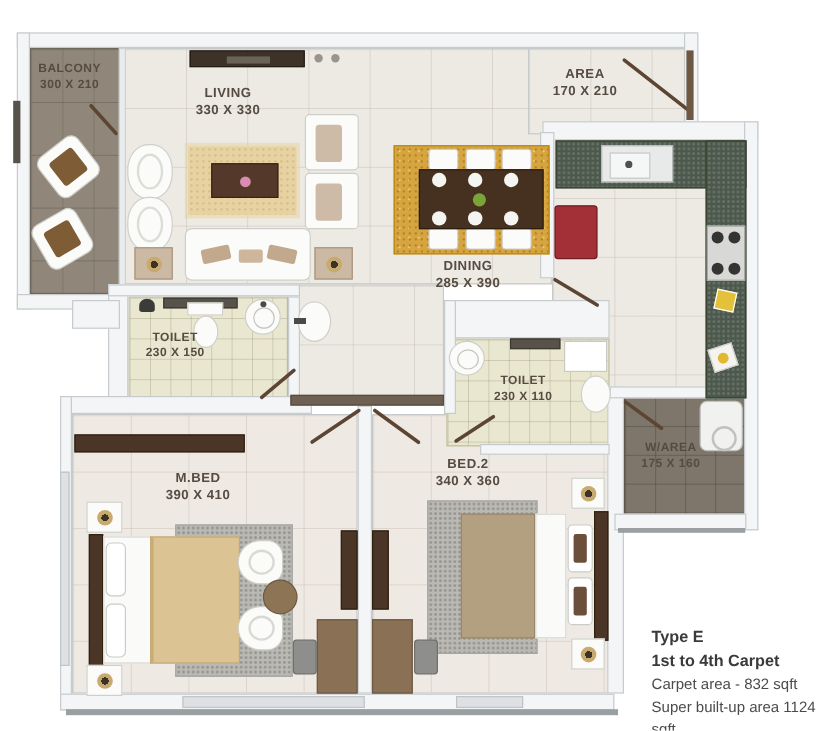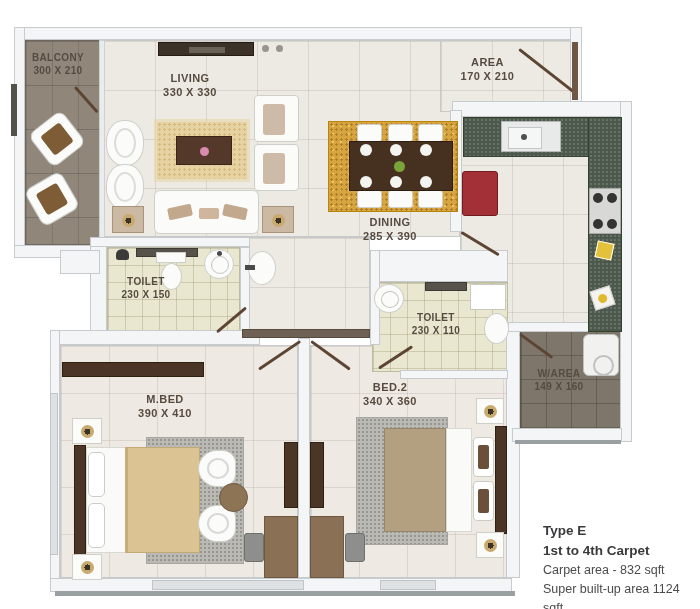--- a/index.html
+++ b/index.html
@@ -288,21 +288,21 @@
   <div class="rlabel" style="left:125px;top:393px;width:80px">
     <span>M.BED</span>
       <span>390 X 410</span>
   </div>
   <div class="rlabel" style="left:350px;top:381px;width:80px">
     <span>BED.2</span>
       <span>340 X 360</span>
   </div>
   <div class="rlabel sm" style="left:520px;top:368px;width:78px">
     <span>W/AREA</span>
-      <span>149 X 160</span>
+      <span>175 X 160</span>
   </div>
 
   <div class="info">
     <div class="b">Type E</div>
     <div class="b">1st to 4th Carpet</div>
     <div class="r">Carpet area - 832 sqft</div>
     <div class="r">Super built-up area 1124 sqft</div>
   </div>
 
 </div>

